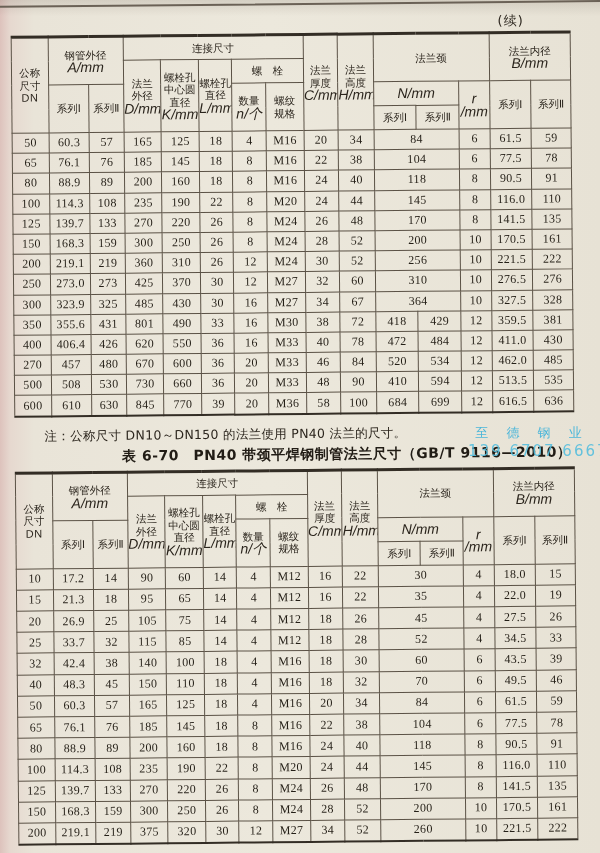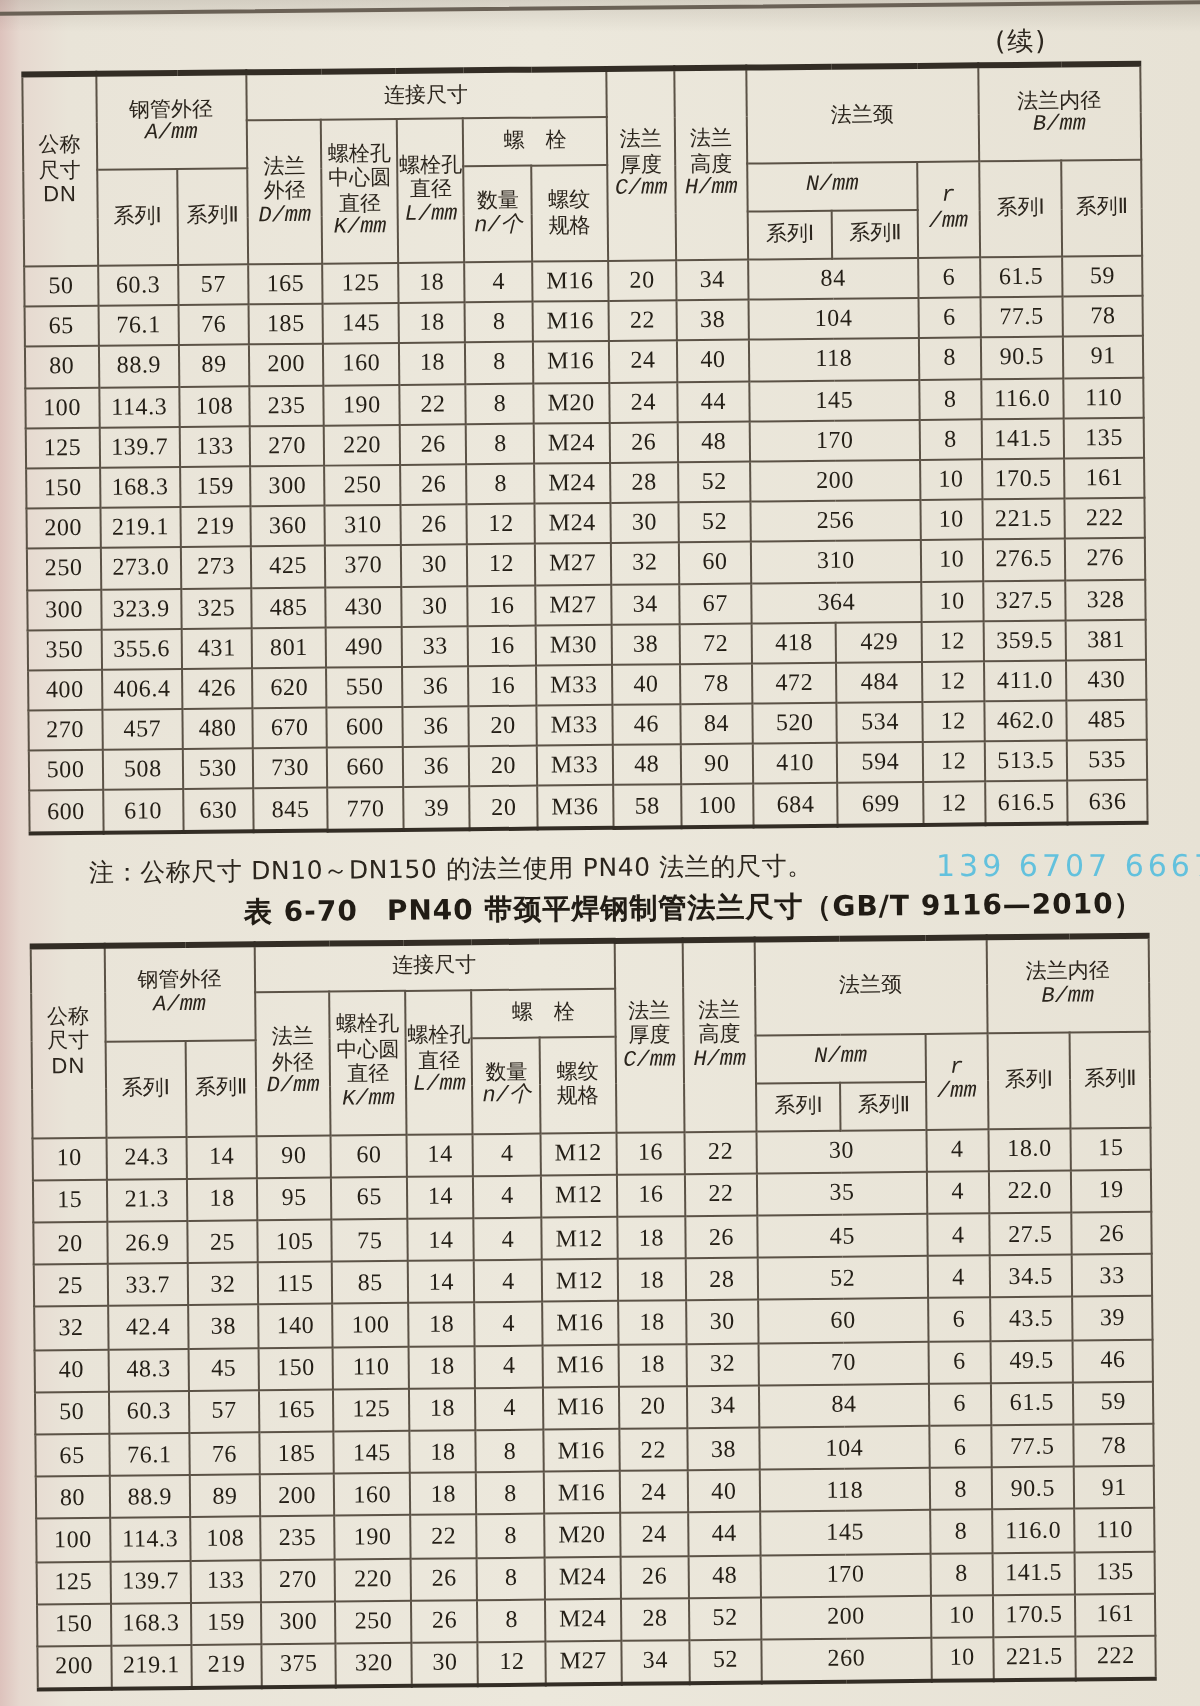--- a/index.html
+++ b/index.html
@@ -40,21 +40,21 @@
     padding:0;text-align:center;vertical-align:middle;
     overflow:hidden;
   }
   thead th{
     font-weight:normal;font-size:10.5px;line-height:12.5px;
     color:#2b251d;
   }
   thead tr{height:24px;}
   thead{border-bottom:1.5px solid #413a30;}
   .ln{display:block;}
-  .u{font-family:Liberation Mono, monospace;font-style:italic;font-size:11px;}
+  .u{font-family:Liberation Sans, sans-serif;font-style:italic;font-size:14px;}
   .up{font-family:Liberation Sans, sans-serif;font-style:normal;font-size:11px;letter-spacing:.5px;}
   tbody td{
     font-family:"Liberation Serif",serif;font-size:12px;color:#241f17;
     letter-spacing:.3px;
   }
   .t1 tbody td{height:19.2px;}
   .t2 tbody td{height:20.2px;}
   .note{
     margin:11px 0 0 44px;font-size:12.5px;color:#2b251d;letter-spacing:.3px;
   }
@@ -488,21 +488,21 @@
           <th rowspan="2">系列Ⅱ</th>
         </tr>
         <tr>
           <th>系列Ⅰ</th>
           <th>系列Ⅱ</th>
         </tr>
       </thead>
       <tbody>
           <tr>
             <td>10</td>
-            <td>24.3</td>
+            <td>17.2</td>
             <td>14</td>
             <td>90</td>
             <td>60</td>
             <td>14</td>
             <td>4</td>
             <td>M12</td>
             <td>16</td>
             <td>22</td>
             <td colspan="2">30</td>
             <td>4</td>
@@ -699,15 +699,16 @@
             <td colspan="2">260</td>
             <td>10</td>
             <td>221.5</td>
             <td>222</td>
           </tr>
         </tbody>
     </table>
   </div>
 
   <div class="watermark">
+    <div class="wm1">至 德 钢 业</div>
     <div class="wm2">139 6707 6667</div>
   </div>
 </div>
 
 </body></html>

